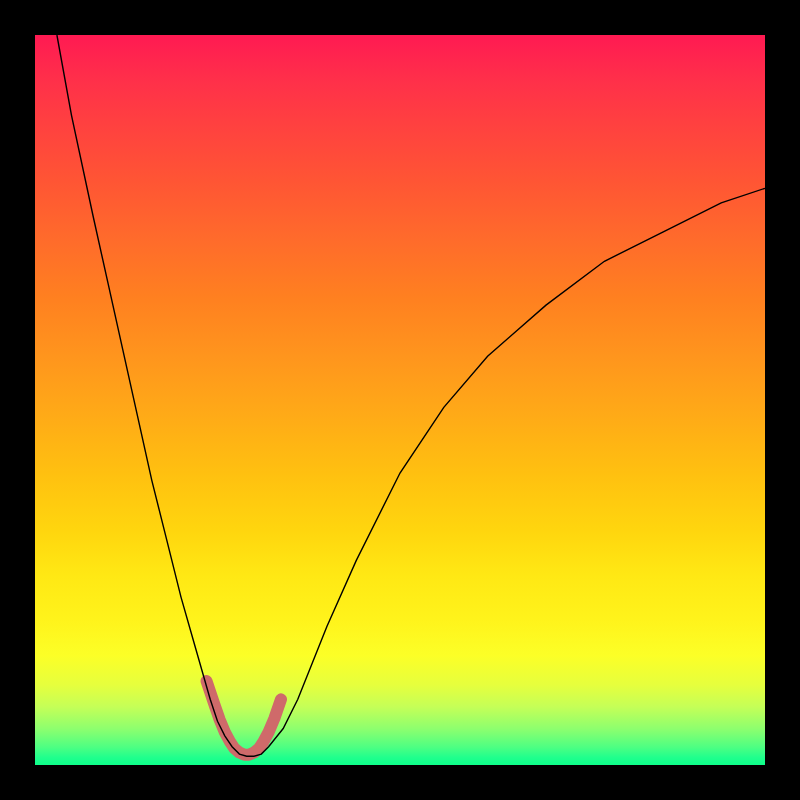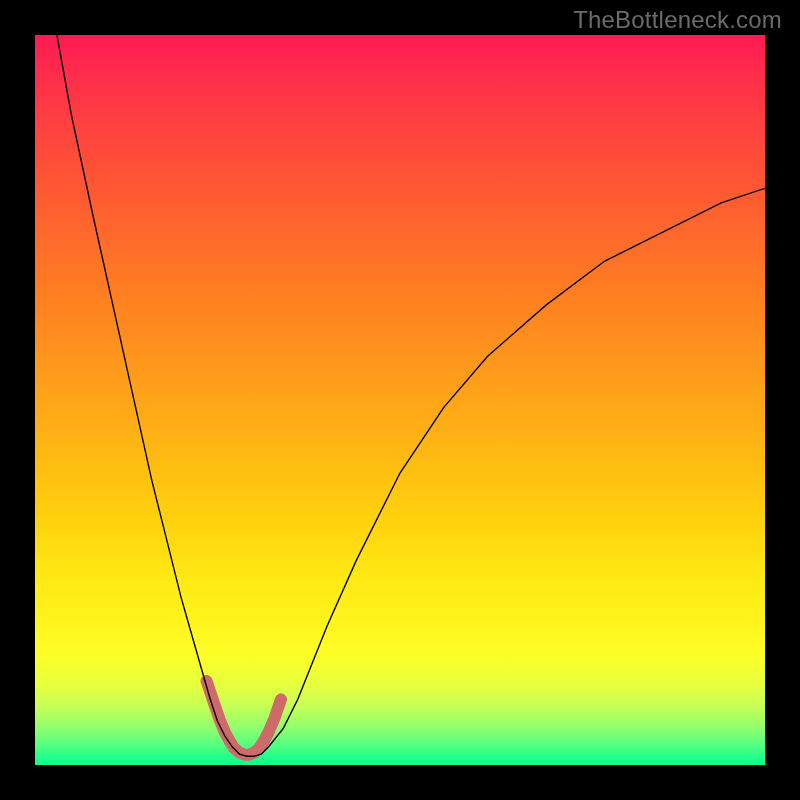--- a/index.html
+++ b/index.html
@@ -76,14 +76,13 @@
 <div class="frame">
 
   <div class="plot-area">
     <div class="gradient"></div>
     <svg class="curve" viewBox="0 0 730 730" preserveAspectRatio="none">
       <path id="series-highlight" fill="none" stroke-linejoin="round" d="M171.55 646.05 L178.85 667.95 L184.69 684.74 L189.80 697.15 L194.91 706.64 L199.29 713.21 L204.40 717.59 L209.51 719.78 L213.89 719.78 L219.00 717.59 L224.11 713.21 L228.49 706.64 L233.60 697.15 L239.44 683.28 L246.01 664.30" stroke="#cf6a6a" stroke-width="12" stroke-linecap="round"></path>
       <path id="series-main" fill="none" d="M21.90 0.00 L36.50 80.30 L58.40 182.50 L73.00 248.20 L87.60 313.90 L102.20 379.60 L116.80 445.30 L131.40 503.70 L146.00 562.10 L160.60 613.20 L175.20 664.30 L182.50 686.20 L189.80 700.80 L197.10 711.75 L204.40 719.05 L211.70 721.24 L219.00 721.24 L226.30 719.05 L233.60 711.75 L248.20 693.50 L262.80 664.30 L277.40 627.80 L292.00 591.30 L321.20 525.60 L365.00 438.00 L408.80 372.30 L452.60 321.20 L511.00 270.10 L569.40 226.30 L627.80 197.10 L686.20 167.90 L730.00 153.30" stroke="#000000" stroke-width="1.4"></path>
     </svg>
   </div>
 
-  <div class="watermark">TheBottleneck.com</div>
 </div>
 
 </body></html>

